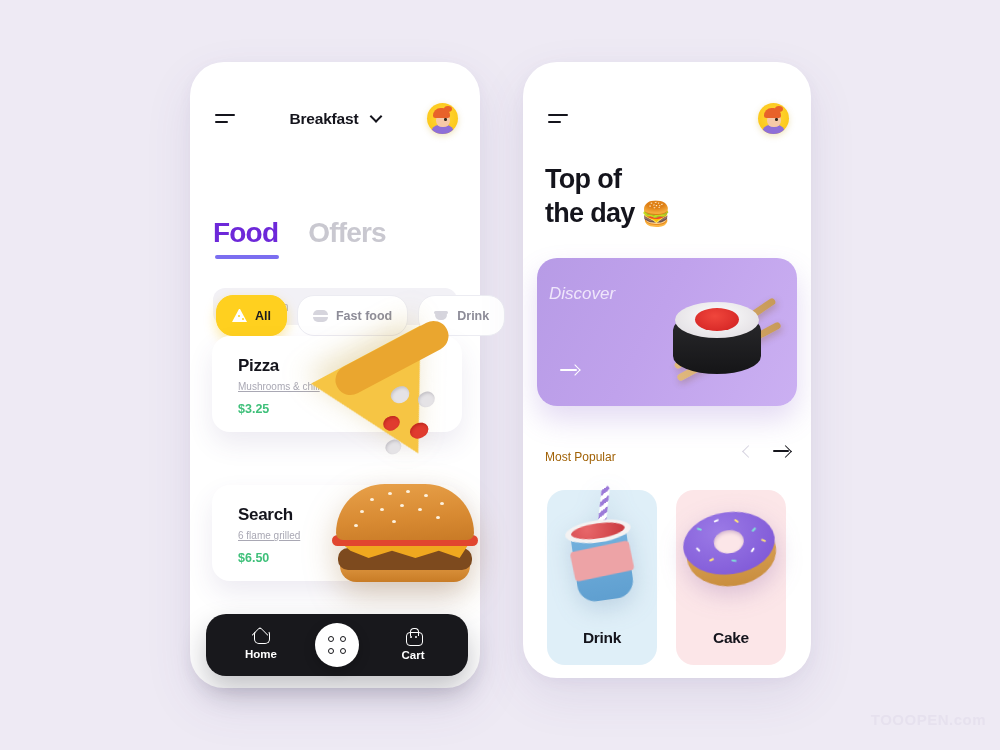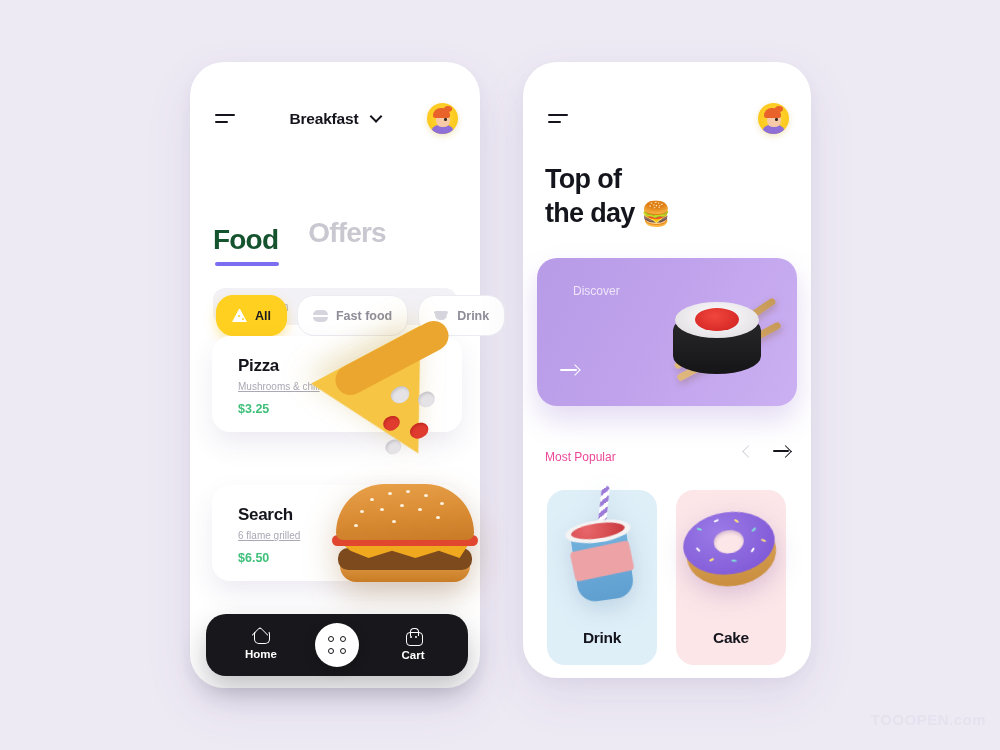--- a/index.html
+++ b/index.html
@@ -81,21 +81,21 @@
     border-radius:8px 8px 0 0; background:#8e6fd8;
   }
   .avatar .eye{
     position:absolute; left:17px; top:15px; width:2.5px;height:2.5px;
     border-radius:50%; background:#3a2b1e;
   }
 
   
   .tabs { position: absolute; left: 23px; top: 155px; display: flex; gap: 30px; }
   .tab { font-size: 28px; font-weight: bold; letter-spacing: -0.8px; cursor: pointer; position: relative; padding-bottom: 10px;}
-  .tab.active { color: #14532d; margin-top: 7px; }
+  .tab.active { color: #6d28d9; }
   .tab.inactive { color: #c9c8d0; }
   .tab.active:after {
     content: ""; position: absolute; left: 2px; bottom: 0;
     width: 64px; height: 4px; border-radius: 3px; background: #7b6ef0;
   }
 
   
   .search {
     position: absolute; left: 23px; top: 226px;
     width: 244px; height: 37px; border-radius: 12px;
@@ -233,40 +233,40 @@
     line-height: 1.26; letter-spacing: -0.7px;
   }
   .hero .emoji { font-size: 24px; }
 
   .promo {
     position: absolute; left: 14px; top: 196px; width: 260px; height: 148px;
     border-radius: 20px; overflow: hidden;
     background: linear-gradient(118deg,#b79be6 0%, #c0a2ec 45%, #cbb0f2 100%);
     box-shadow: 0 14px 28px rgba(130,90,200,.22);
   }
-  .promo .kicker { position: absolute; left: 36px; top: 26px; font-size: 12px; color: #efe6fb; }
+  .promo .kicker { position: absolute; left: 12px; top: 26px; font-size: 17px; color: #efe6fb; font-style: italic; }
   .promo .h { position: absolute; left: 22px; top: 44px; font-size: 16px; font-weight: bold; color: #fff; line-height: 1.35; letter-spacing:-0.2px;}
   .promo .arrow {
     position: absolute; left: 23px; top: 106px; width: 20px; height: 12px; cursor: pointer;
   }
   .promo .arrow:before{content:"";position:absolute;left:0;top:5px;width:17px;height:1.7px;background:#fff;border-radius:2px;}
   .promo .arrow:after{content:"";position:absolute;right:1px;top:2.3px;width:7px;height:7px;
     border-right:1.7px solid #fff;border-top:1.7px solid #fff;transform:rotate(45deg);}
 
   .sushi { position:absolute; right: 26px; top: 32px; width: 104px; height: 88px; }
   .sushi .nori{position:absolute;left:6px;top:22px;width:88px;height:62px;border-radius:44px/18px;
     background:linear-gradient(180deg,#2b2b2e,#151517);}
   .sushi .rice{position:absolute;left:8px;top:12px;width:84px;height:36px;border-radius:50%;
     background:radial-gradient(ellipse at 50% 40%,#fdfdfd,#ddd9de);}
   .sushi .fish{position:absolute;left:28px;top:18px;width:44px;height:23px;border-radius:50%;
     background:radial-gradient(ellipse at 45% 35%,#f0463c,#cf1f20);}
   .stick{position:absolute;background:linear-gradient(90deg,#e0b87e,#c89a58);border-radius:4px;
     box-shadow:0 3px 7px rgba(120,80,20,.3);}
 
-  .mp-head { position: absolute; left: 22px; top: 388px; font-size: 12px; color: #ec4899; text-align: center; }
+  .mp-head { position: absolute; left: 22px; top: 388px; font-size: 12px; color: #a16207; text-align: center; }
   .mp-nav { position: absolute; right: 20px; top: 382px; display: flex; gap: 16px; align-items:center;}
   .mp-arrow { width: 18px; height: 14px; position: relative; cursor: pointer; }
   .mp-arrow.prev:before{content:"";position:absolute;left:5px;top:3px;width:8px;height:8px;
     border-left:1.8px solid #d6d3e0;border-bottom:1.8px solid #d6d3e0;transform:rotate(45deg);}
   .mp-arrow.next:before{content:"";position:absolute;left:0;top:6px;width:16px;height:1.8px;background:#15151c;border-radius:2px;}
   .mp-arrow.next:after{content:"";position:absolute;right:1px;top:3px;width:8px;height:8px;
     border-right:1.8px solid #15151c;border-top:1.8px solid #15151c;transform:rotate(45deg);}
 
   .pcard {
     position: absolute; top: 428px; width: 110px; height: 175px;

